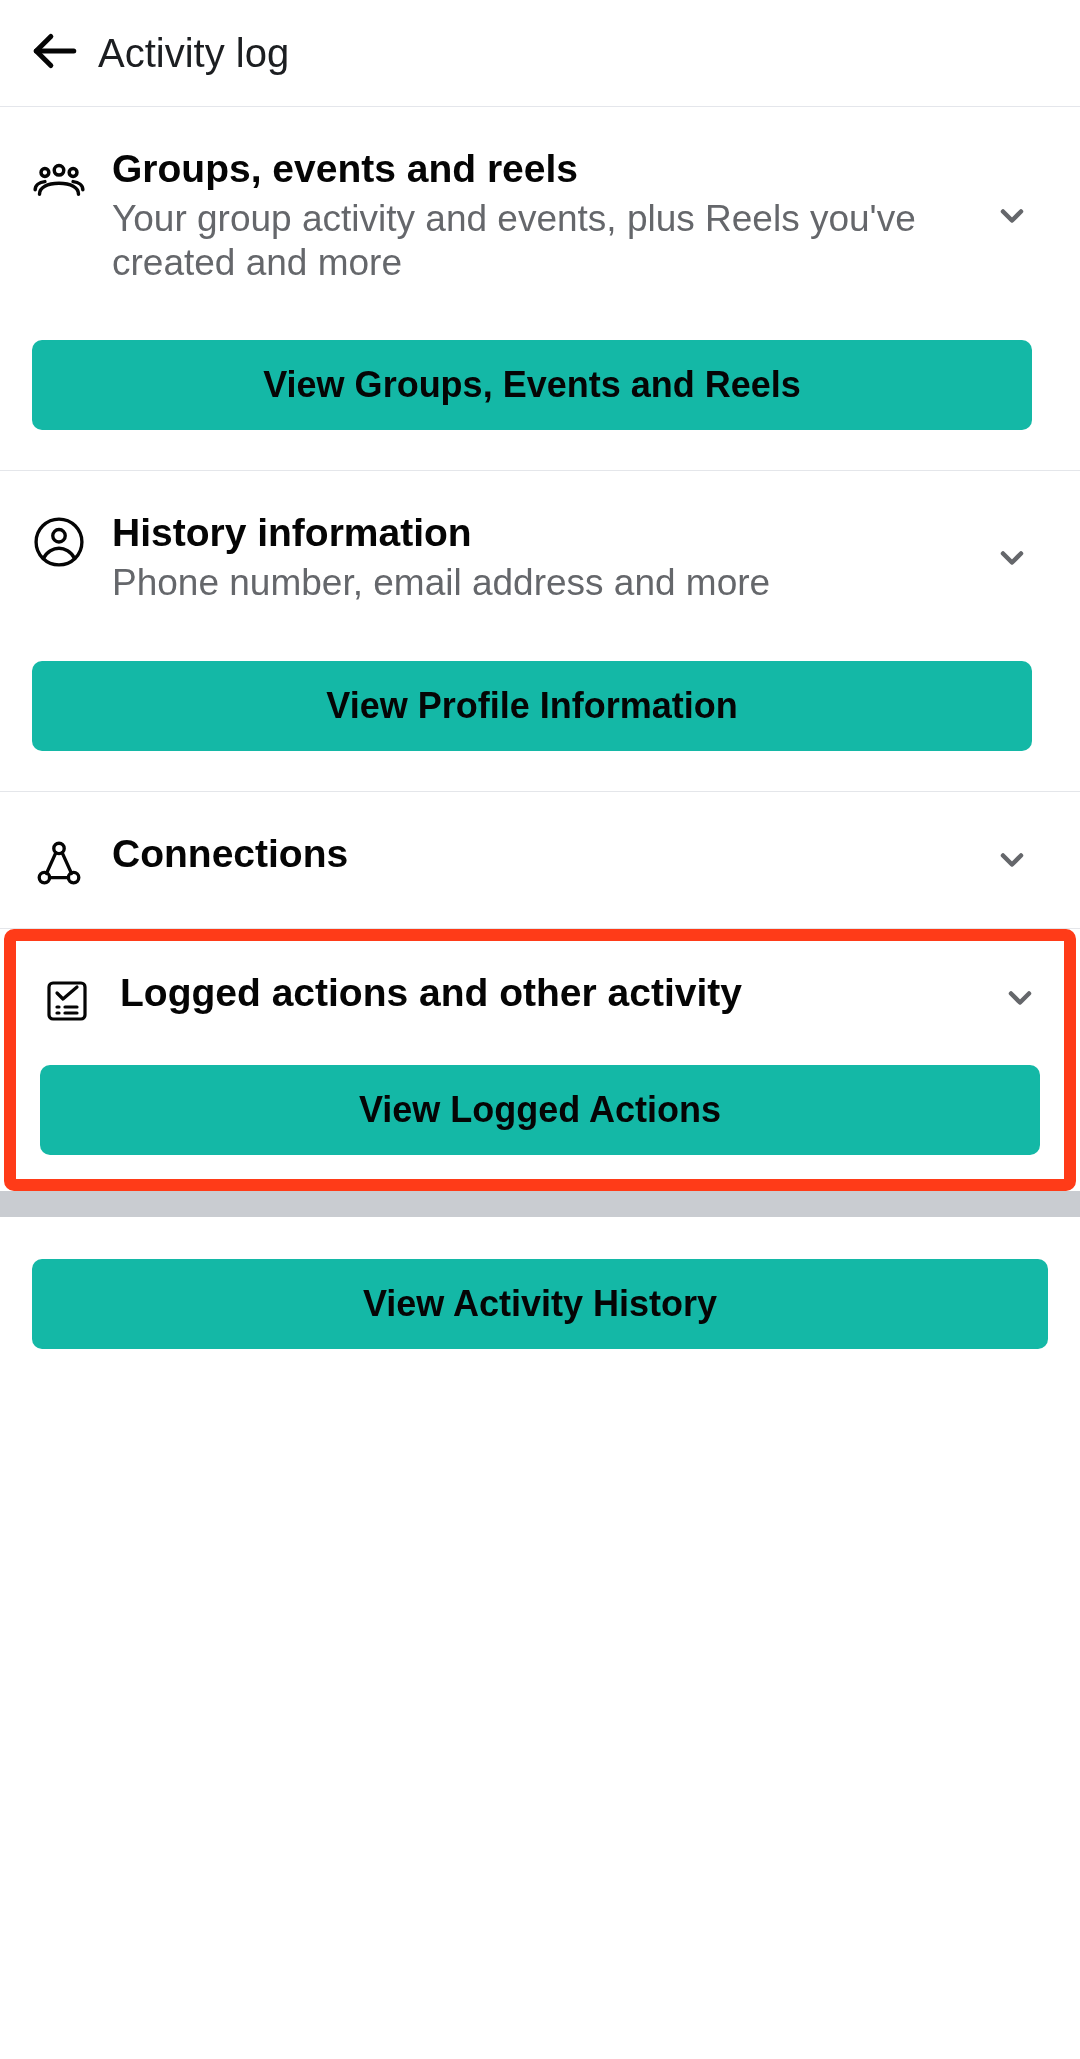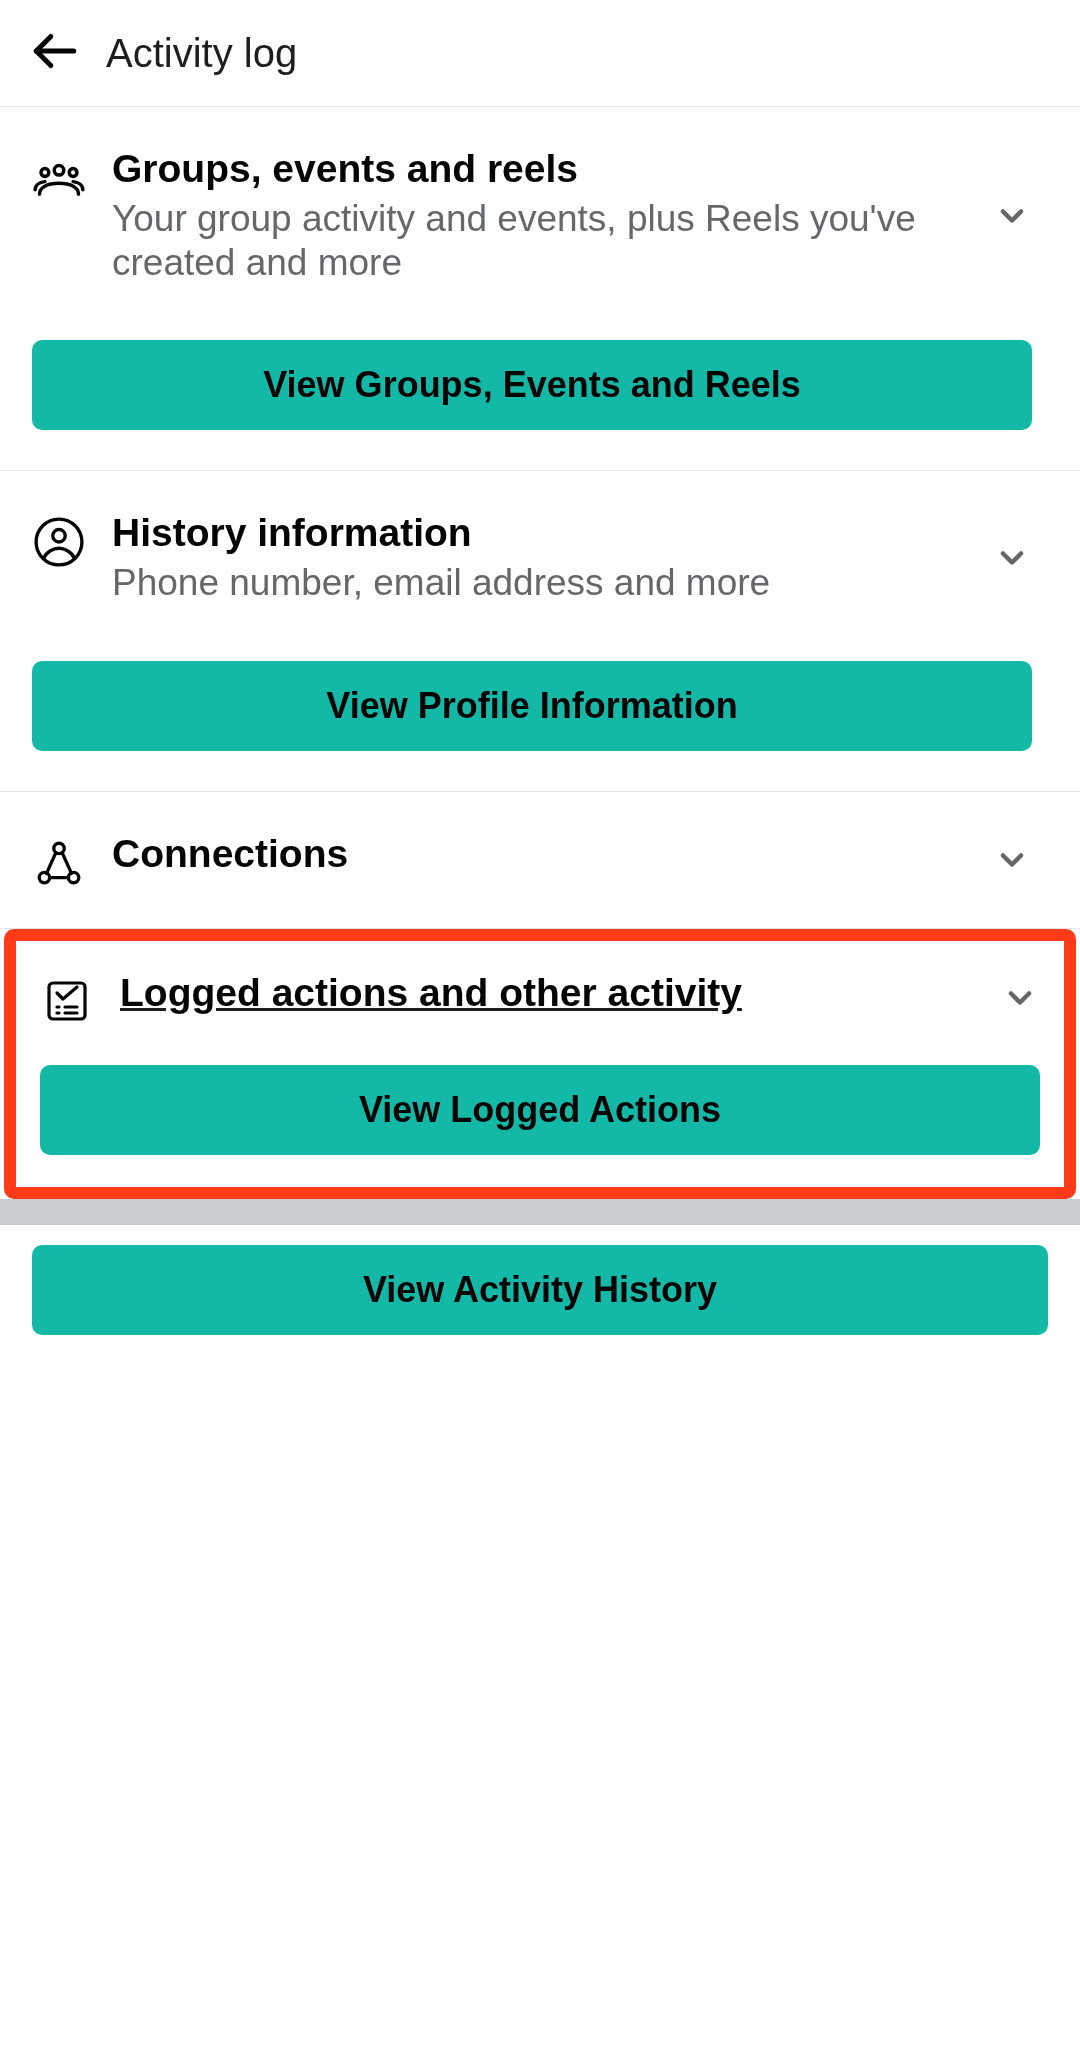--- a/index.html
+++ b/index.html
@@ -7,21 +7,21 @@
       font-family: -apple-system, BlinkMacSystemFont, "Segoe UI", Helvetica, Arial, sans-serif;
       width: 1080px;
       background: #ffffff;
       color: #1c1e21;
     }
 
     .header {
       display: flex;
       align-items: center;
       padding: 26px 30px 26px 30px;
-      gap: 26px;
+      gap: 18px;
       border-bottom: 1px solid #e4e6eb;
     }
 
     .header .title {
       font-size: 40px;
       font-weight: 500;
     }
 
     .section {
       padding: 40px 48px 40px 32px;
@@ -85,36 +85,35 @@
       text-align: center;
     }
 
     .highlight-section {
       border: 12px solid #ff3b18;
       border-radius: 10px;
       margin: 0 4px;
     }
 
     .highlight-section .section {
-      padding: 30px 24px 32px 24px;
+      padding: 30px 24px 24px 24px;
       border-bottom: none;
-      text-decoration: underline;
     }
 
     .highlight-section .btn {
       margin-top: 40px;
     }
 
     .gap-bar {
       height: 26px;
       background: #c9ccd1;
     }
 
     .bottom-area {
-      padding: 20px 32px;
+      padding: 42px 32px;
     }
 
     .bottom-area .btn {
       margin-top: 0;
     }
   </style>
 </head>
 <body>
 
 <div class="header">

